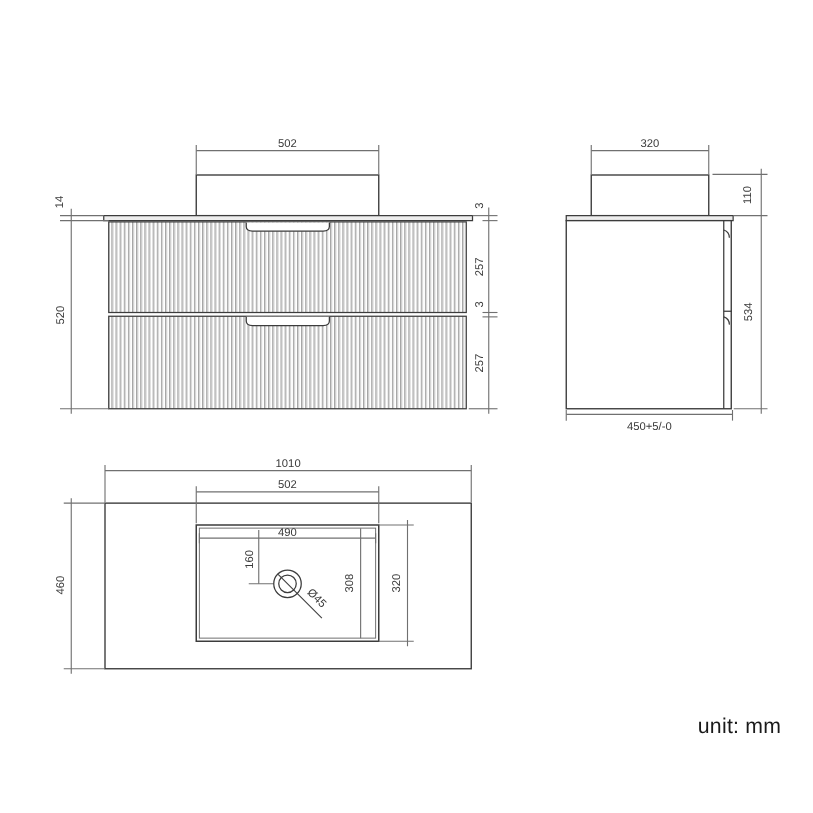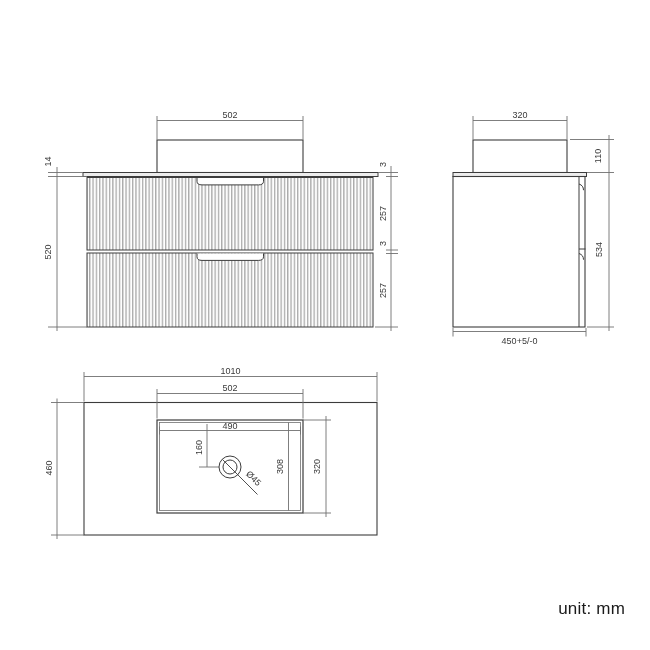--- a/index.html
+++ b/index.html
@@ -12,21 +12,21 @@
     overflow:hidden;
   }
   svg{display:block;}
   svg text{
     font-family:"Liberation Sans", sans-serif;
     font-size:9px;
     fill:#3a3a3a;
   }
   .unit-note{
     position:absolute;
-    top:599px;
+    top:571px;
     right:25px;
     font-size:17px;
     color:#1a1a1a;
     letter-spacing:0.2px;
   }
 </style>
 </head>
 <body>
 
 <div class="canvas">

